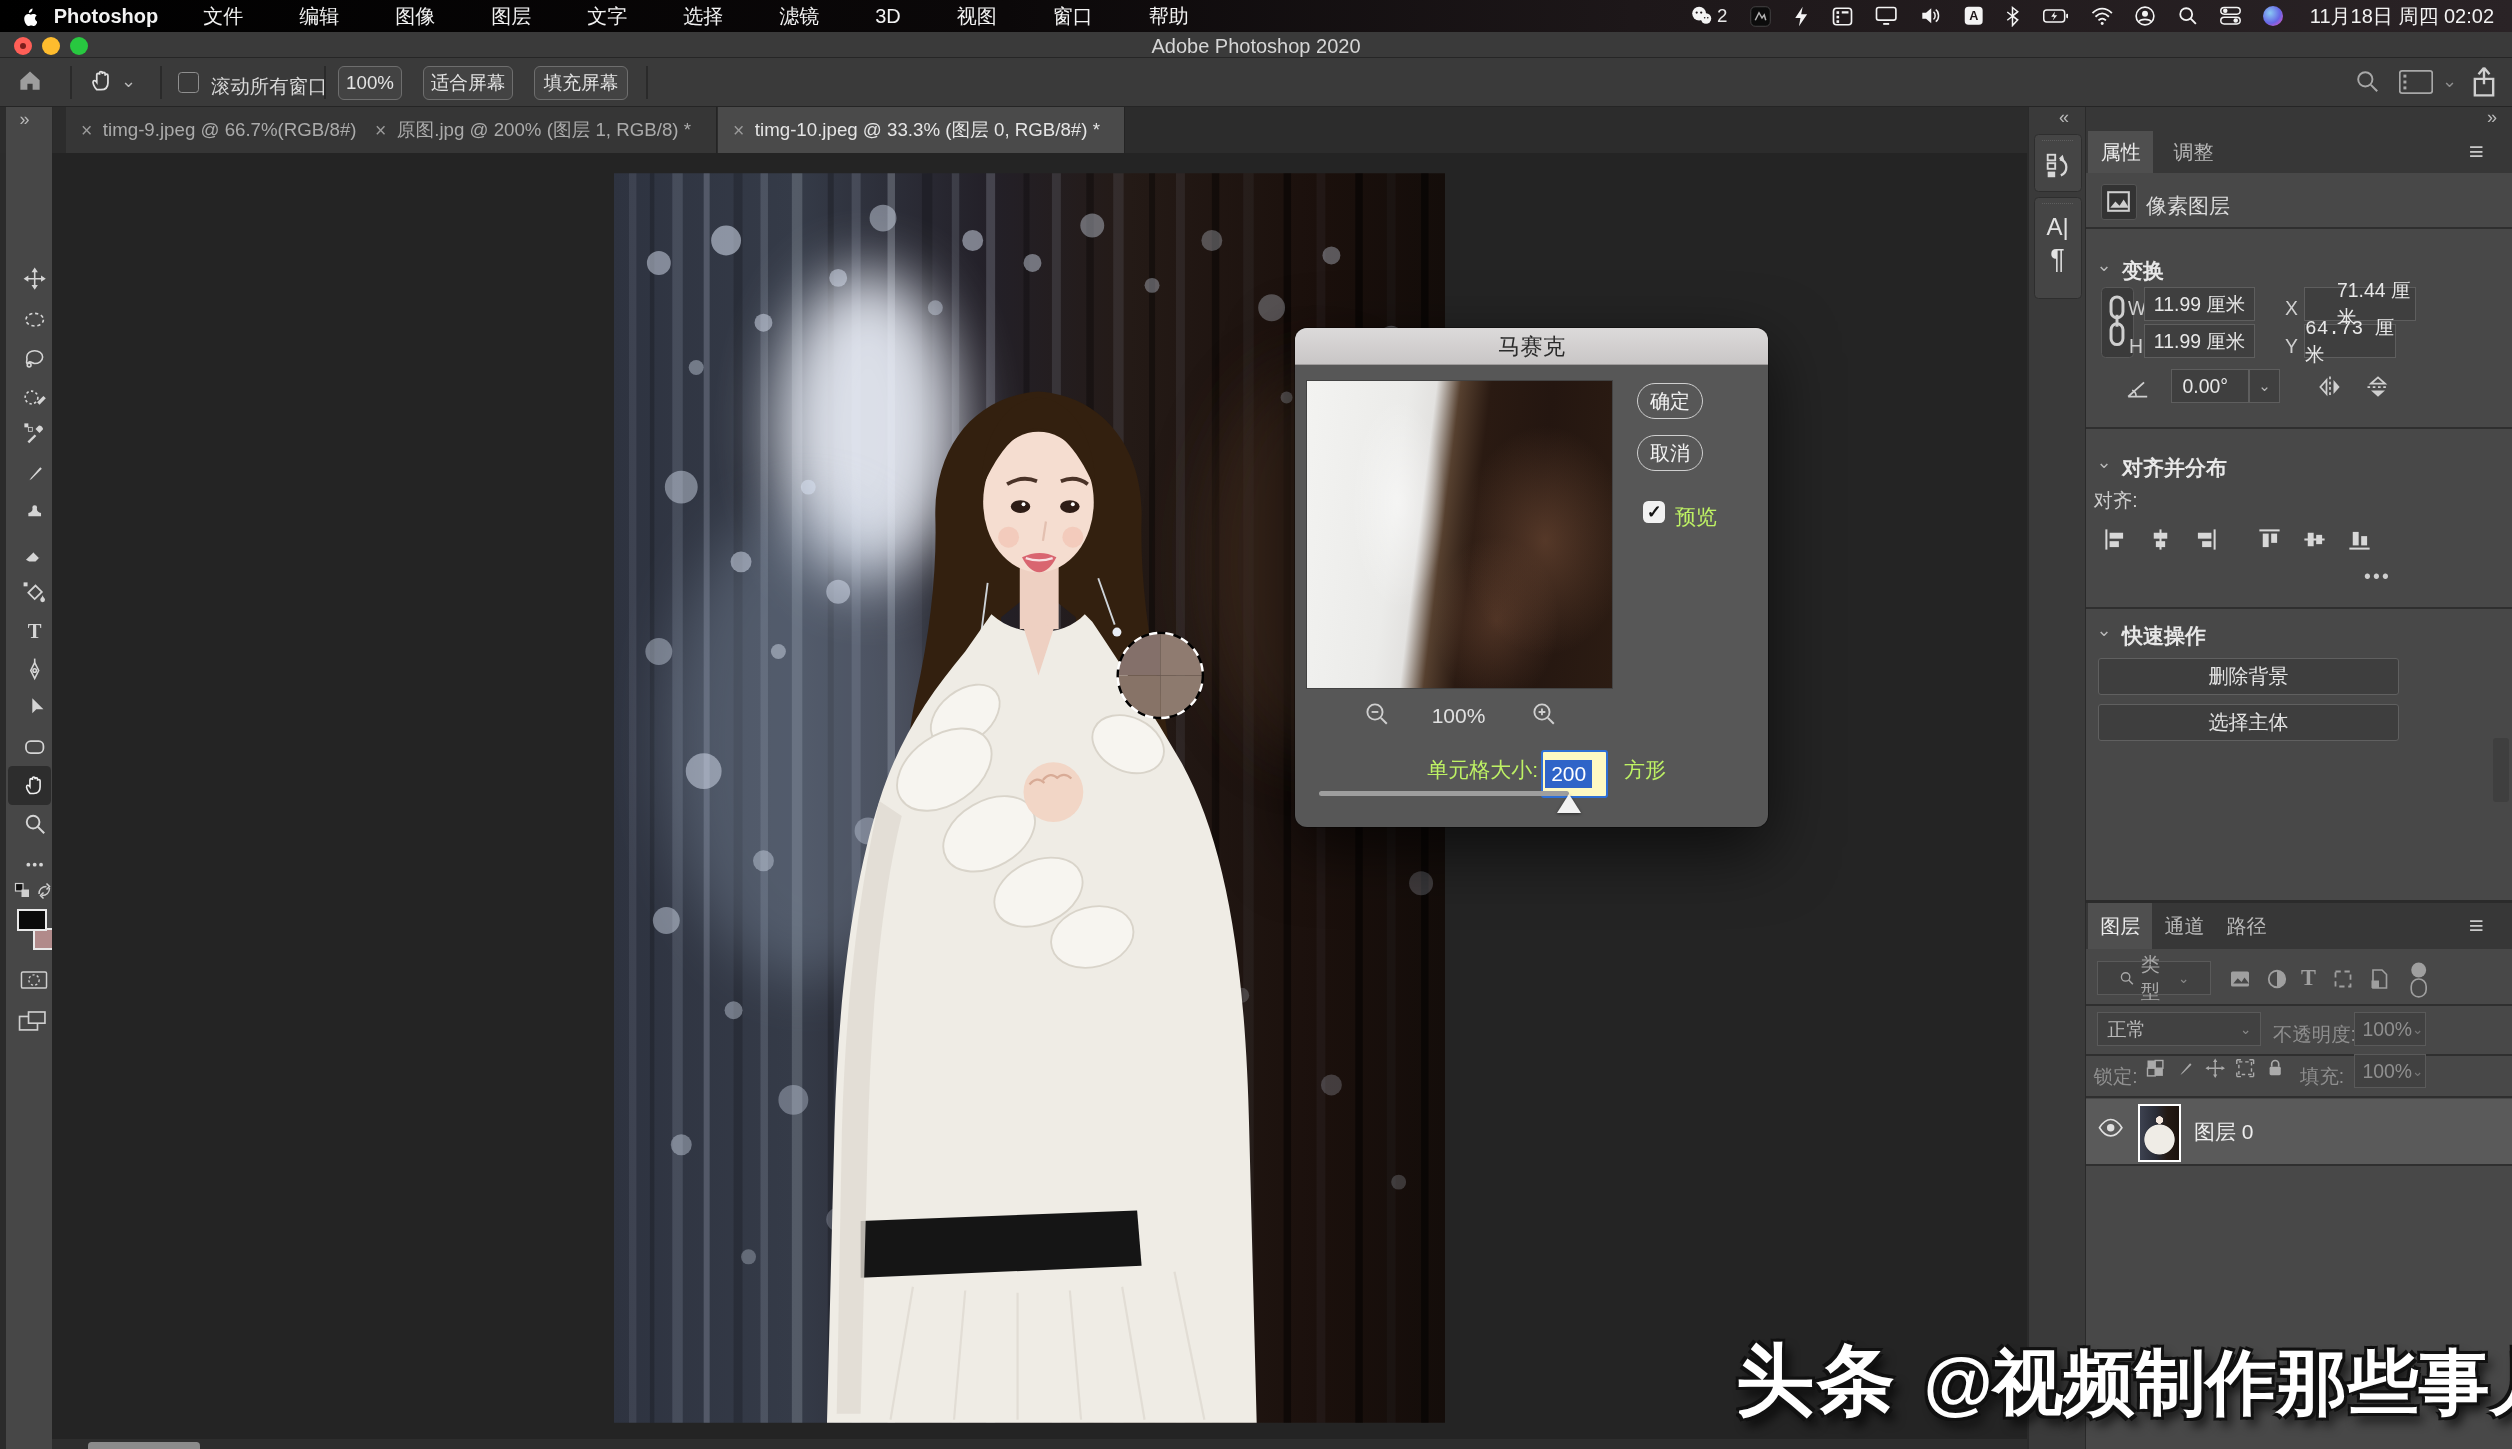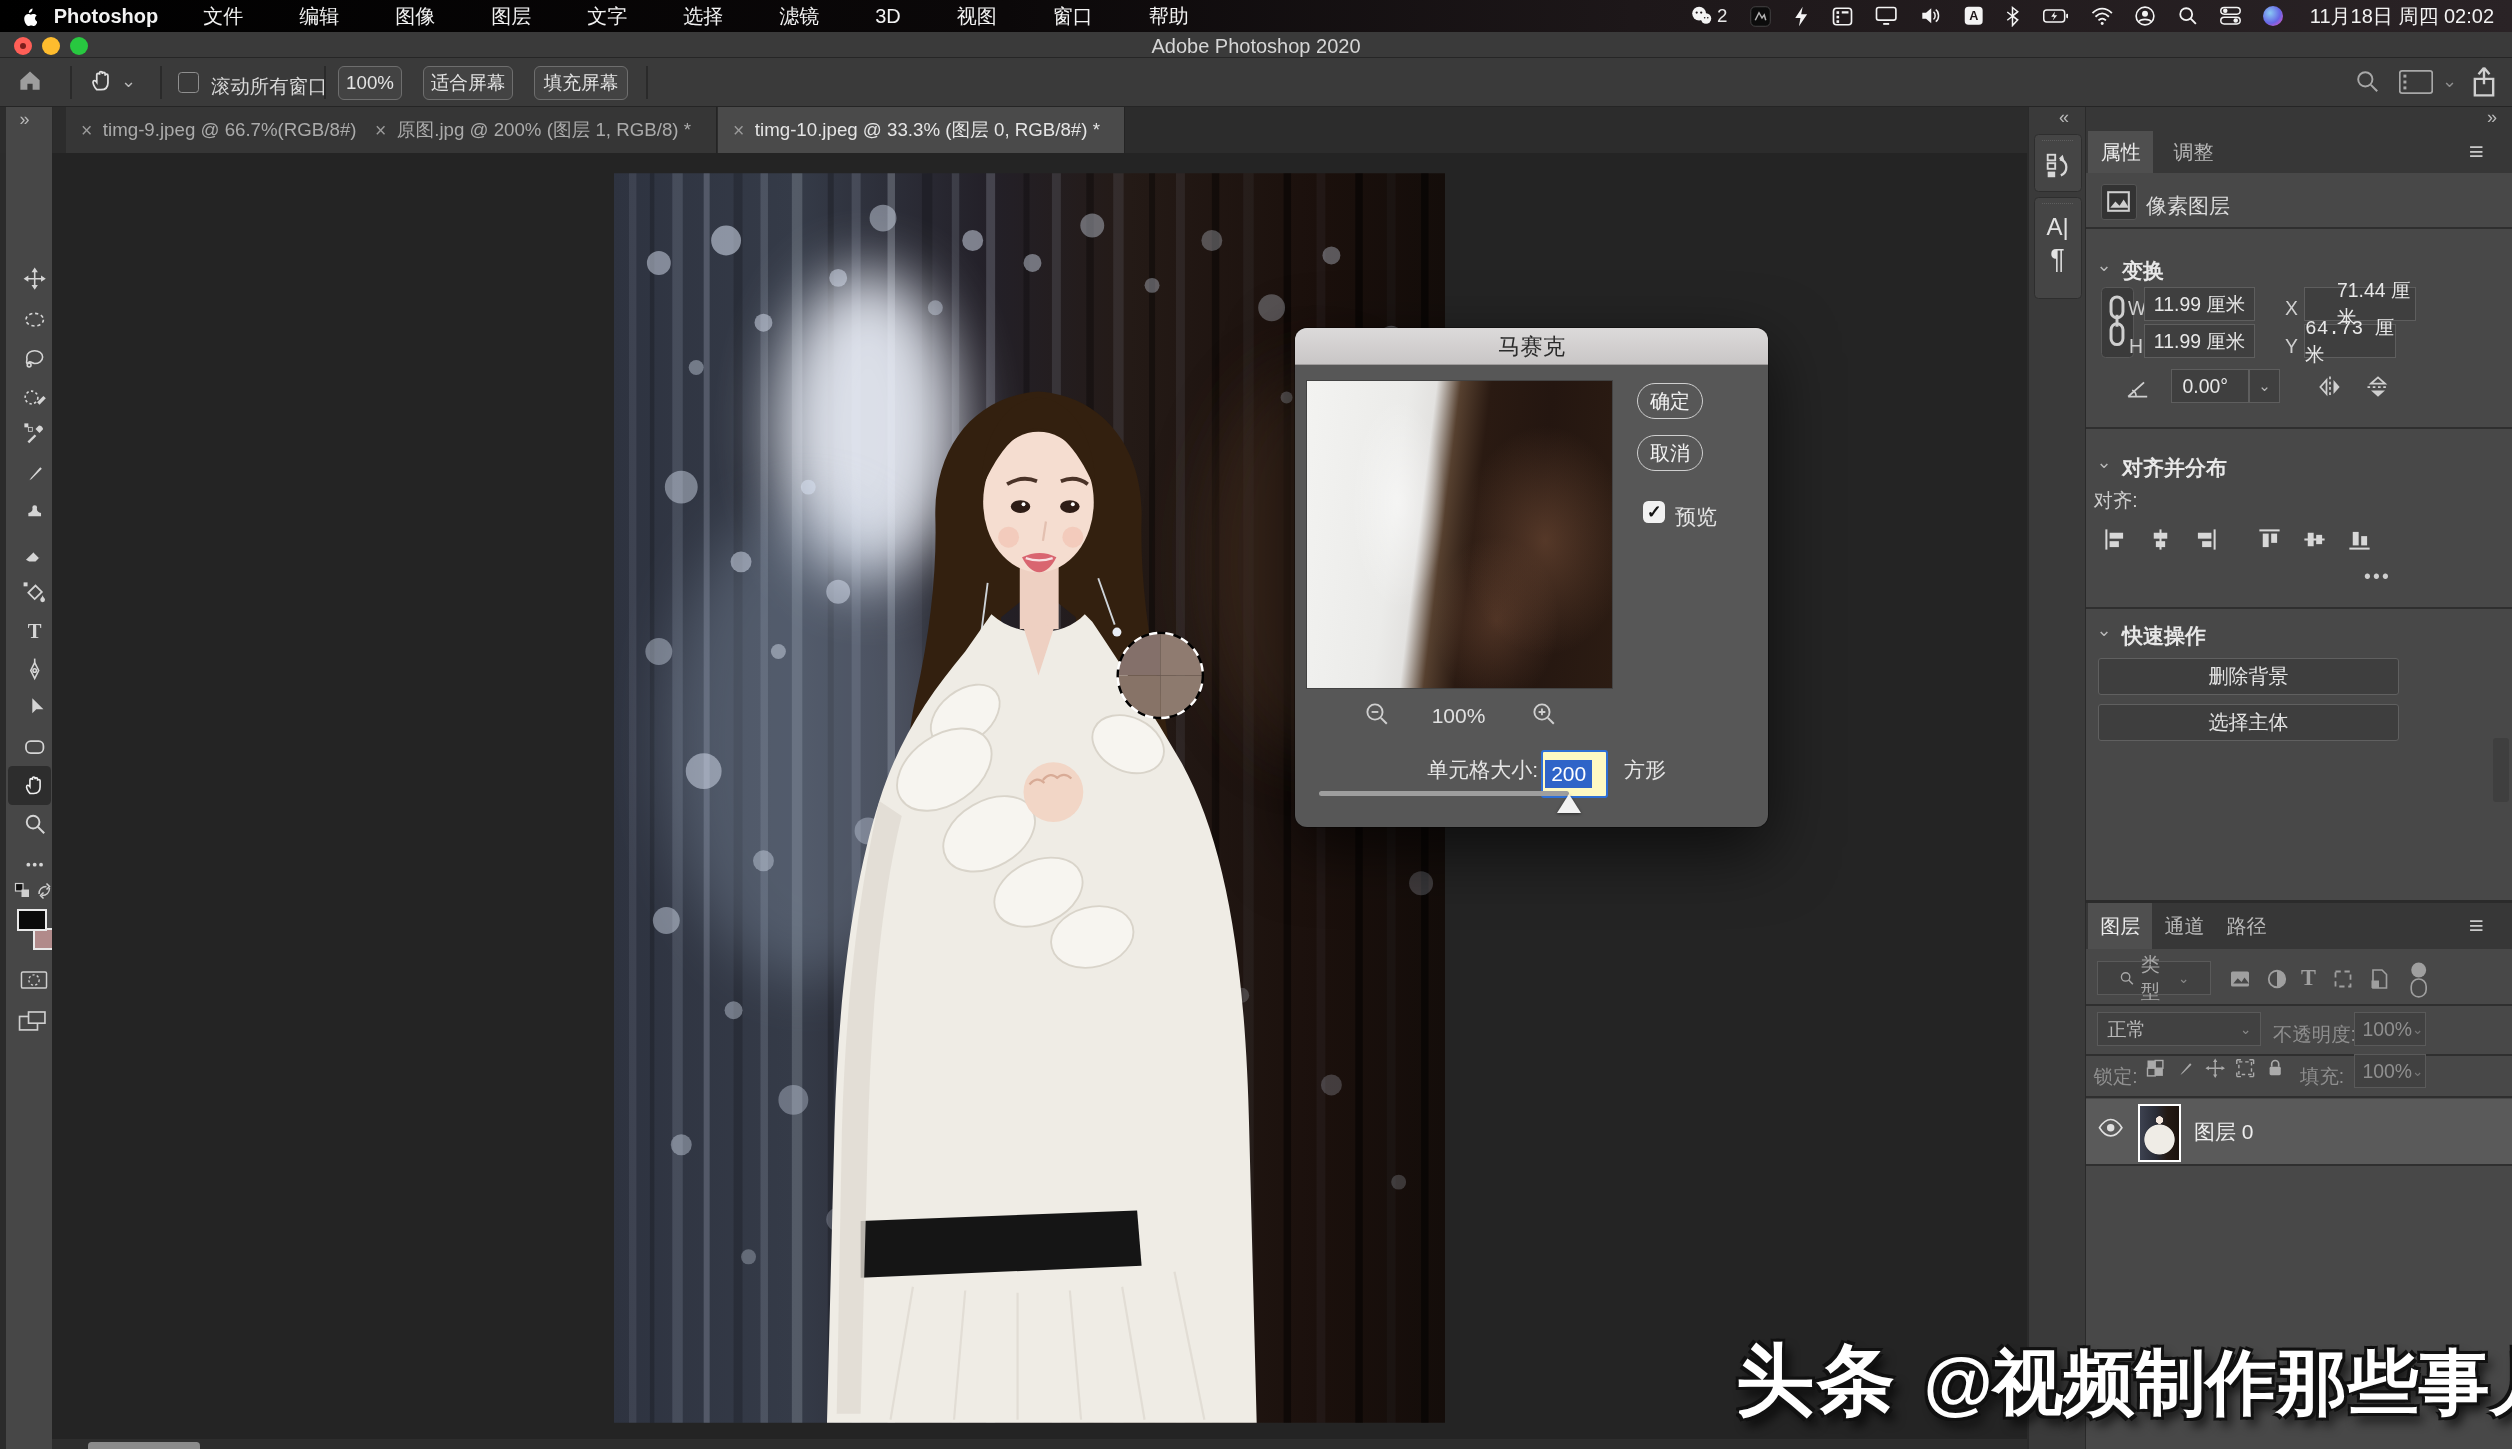--- a/index.html
+++ b/index.html
@@ -79,21 +79,21 @@
   .dprev{position:absolute;left:11.2px;top:52px;width:307px;height:309px;border:0.7px solid #434343;box-sizing:border-box;
      background:
        radial-gradient(ellipse 120px 164px at 78% 52%, rgba(125,84,60,.55), rgba(0,0,0,0) 70%),
        radial-gradient(ellipse 90px 120px at 62% 78%, rgba(150,100,72,.35), rgba(0,0,0,0) 70%),
        radial-gradient(ellipse 67px 150px at 30% 40%, rgba(255,255,255,.5), rgba(0,0,0,0) 70%),
        linear-gradient(97deg,#f3f3f1 0%,#ebebe9 30%,#e3e2e0 38%,#56402f 45%,#2a1a12 54%,#241610 72%,#2c1c13 100%);}
   .pillbtn{position:absolute;left:342px;width:66px;height:36px;border:1.5px solid #cfcfcf;border-radius:19.4px;
            color:#f2f2f2;font-size:20px;display:flex;align-items:center;justify-content:center;box-sizing:border-box;}
   .dcheck{position:absolute;left:348px;top:173px;width:22.4px;height:22.4px;background:#f2f2f2;border-radius:5.2px;
           color:#141414;font-size:18px;font-weight:bold;display:flex;align-items:center;justify-content:center;}
-  .dlabel{position:absolute;font-size:21px;color:#e5e5e5;white-space:nowrap;}
+  .dlabel{position:absolute;font-size:21px;color:#bef264;white-space:nowrap;}
   .slidertrack{position:absolute;left:24px;top:463px;width:250px;height:5.2px;background:#9e9e9e;border-radius:3px;}
   .sliderthumb{position:absolute;left:262px;top:466px;width:0;height:0;border-left:12px solid transparent;border-right:12px solid transparent;
                border-bottom:19.4px solid #f2f2f2;filter:drop-shadow(0 1.5px 1.5px rgba(0,0,0,.5));}
   .numfld{position:absolute;left:246px;top:422px;width:67px;height:48px;background:#fef9c3;border:2.2px solid #2e6fd6;border-radius:3px;
           display:flex;align-items:center;box-sizing:border-box;}
   .numsel{background:#2f64c8;color:#fff;font-size:21px;padding:2.2px 6px;margin-left:2.2px;}
   
   .watermark{position:absolute;left:1736px;top:1329px;z-index:60;display:flex;align-items:baseline;color:#fff;white-space:nowrap;
      text-shadow:-3px -3px 0 #111,3px -3px 0 #111,-3px 3px 0 #111,3px 3px 0 #111,6px 7.5px 10.5px rgba(0,0,0,.85);}
   .wm-brand{font-size:78px;font-weight:900;letter-spacing:3px;}

